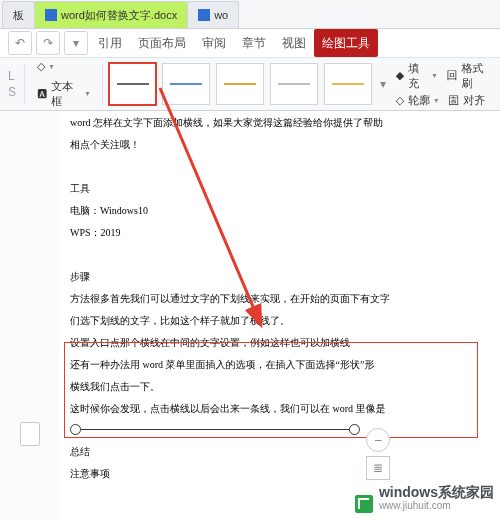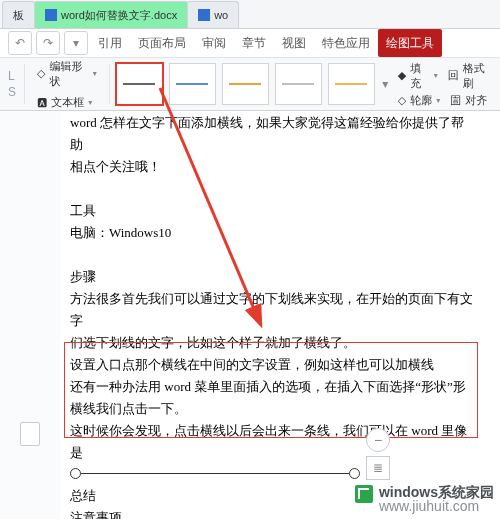--- a/index.html
+++ b/index.html
@@ -1,45 +1,45 @@
 <!DOCTYPE html>
 <html><head>
 <meta charset="utf-8">
 <style>
 html,body{margin:0;padding:0;font-family:"Microsoft YaHei","SimSun",sans-serif;font-size:12px;background:#fff;color:#333;width:500px;height:519px;overflow:hidden;position:relative}
 .tabs{height:28px;background:#f5f6f7;display:flex;align-items:flex-end;padding-left:2px;border-bottom:1px solid #cfd4da}
 .tab{display:flex;align-items:center;gap:4px;padding:4px 10px;background:#e8ebef;border:1px solid #cfd4da;border-bottom:none;margin-right:-1px;border-radius:3px 3px 0 0;height:18px;font-size:11px}
-.tab.act{background:#86efac}
+.tab.act{background:#bef264}
 .tab .fi{width:12px;height:12px;display:inline-block}
 .fi-x{background:linear-gradient(#1f8f3a,#1f8f3a)}
 .fi-w{background:#2f6fd0}
 .menubar{display:flex;align-items:center;height:28px;padding-left:6px;background:#fff;border-bottom:1px solid #e0e4e9;font-size:12px;color:#555}
 .mb-item{padding:0 8px;line-height:28px}
 .mb-act{background:#b91c1c;color:#fff;border-radius:2px}
 .mb-ico{width:22px;height:22px;border:1px solid #cfd4da;border-radius:3px;margin:0 2px;display:flex;align-items:center;justify-content:center;color:#888}
 .toolbar{height:52px;background:#f7f8fa;border-bottom:1px solid #d0d4d9;display:flex;align-items:center;padding:0 4px;gap:2px;position:relative}
 .tool-grp{display:flex;flex-direction:column;gap:2px;padding:2px 4px}
 .tool-btn{display:flex;align-items:center;gap:4px;font-size:11px;padding:2px 4px;border-radius:2px}
 .linebox{width:48px;height:40px;border:1px solid #d0d4d9;background:#fff;display:flex;align-items:center;justify-content:center;margin:0 2px}
 .linebox.hl{outline:2px solid #e33b2e;outline-offset:-1px}
 .linebox .l{width:32px;height:0;border-top:2px solid}
 .sep{width:1px;height:40px;background:#e0e4e9;margin:0 2px}
 .tool-r{margin-left:auto;display:flex;flex-direction:column;gap:2px;padding:2px 4px;font-size:11px}
 .tool-r div{display:flex;align-items:center;gap:4px}
-.doc{position:absolute;left:70px;right:0;top:112px;bottom:0;padding-right:24px;font-family:SimSun,serif;font-size:13px;line-height:22px;color:#000}
+.doc{position:absolute;left:70px;right:0;top:112px;bottom:0;padding-right:24px;font-family:SimSun,serif;font-size:10px;line-height:22px;color:#000}
 .doc p{margin:0}
 .left-rail{position:absolute;left:0;top:112px;width:60px;bottom:0;background:#fafbfc}
 .lr-ico{position:absolute;left:20px;width:18px;height:22px;border:1px solid #c6ccd4;border-radius:2px;background:#fff}
 .arrow{position:absolute;z-index:5;pointer-events:none}
 .redbox{position:absolute;border:1px solid #e33b2e}
 .status-rnd{width:22px;height:22px;border:1px solid #c6ccd4;border-radius:50%;background:#fff;display:flex;align-items:center;justify-content:center;font-size:14px;color:#888;position:absolute}
 .hr-handle{display:flex;align-items:center;gap:0}
 .hr-handle .o{width:9px;height:9px;border:1px solid #333;border-radius:50%;background:#fff}
 .hr-handle .bar{height:0;border-top:1.2px solid #333;flex:1}
-.watermark{position:absolute;right:6px;bottom:6px;display:flex;align-items:flex-start;gap:6px;font-size:14px;color:#4a4f55}
+.watermark{position:absolute;right:6px;bottom:6px;display:flex;align-items:flex-end;gap:6px;font-size:14px;color:#4a4f55}
 .wm-logo{width:18px;height:18px;background:#2aa54a;border-radius:2px;position:relative}
 .wm-logo:after{content:"";position:absolute;left:3px;top:3px;width:9px;height:9px;border:2px solid #fff;border-right:none;border-bottom:none}
 .caret{font-size:8px;color:#888}
 </style>
 </head>
 <body>
 
 <div class="tabs">
   <div class="tab">
       <span>板</span>
@@ -56,32 +56,31 @@
 
 <div class="menubar">
   <div class="mb-ico">↶</div>
   <div class="mb-ico">↷</div>
   <div class="mb-ico">▾</div>
   <span class="mb-item">引用</span>
   <span class="mb-item">页面布局</span>
   <span class="mb-item">审阅</span>
   <span class="mb-item">章节</span>
   <span class="mb-item">视图</span>
-  <span class="mb-item">特色应用</span>
   <span class="mb-item mb-act">绘图工具</span>
 </div>
 
 <div class="toolbar">
   <div class="tool-grp" style="color:#9aa3ad">
     <div>L</div>
     <div>S</div>
   </div>
   <div class="sep"></div>
   <div class="tool-grp">
-    <div class="tool-btn">◇ <span>编辑形状</span> <span class="caret">▾</span></div>
+    <div class="tool-btn">◇  <span class="caret">▾</span></div>
     <div class="tool-btn">🅰 <span>文本框</span> <span class="caret">▾</span></div>
   </div>
   <div class="sep"></div>
   <div class="linebox hl">
       <span class="l" style="border-color:#666"></span>
     </div>
   <div class="linebox">
       <span class="l" style="border-color:#5b8bd6"></span>
     </div>
   <div class="linebox">
@@ -103,20 +102,21 @@
 <div class="left-rail">
   <div class="lr-ico" style="top:310px"></div>
 </div>
 
 <div class="doc">
   <p>word 怎样在文字下面添加横线，如果大家觉得这篇经验给你提供了帮助</p>
   <p>相点个关注哦！</p>
   <p>&nbsp;</p>
   <p>工具</p>
   <p>电脑：Windows10</p>
+  <p>WPS：2019</p>
   <p>&nbsp;</p>
   <p>步骤</p>
   <p>方法很多首先我们可以通过文字的下划线来实现，在开始的页面下有文字</p>
   <p><span>们选下划线的文字，比如这个样子就加了横线了。</span></p>
   <p><span>设置入口点那个横线在中间的文字设置，例如这样也可以加横线</span></p>
   <p>还有一种办法用 word 菜单里面插入的选项，在插入下面选择“形状”形</p>
   <p>横线我们点击一下。</p>
   <p>这时候你会发现，点击横线以后会出来一条线，我们可以在 word 里像是</p>
   <div class="hr-handle" style="width:290px;margin:4px 0 6px 0">
     <span class="o"></span>
@@ -138,15 +138,15 @@
   <line x1="10" y1="10" x2="110" y2="245" stroke="#e33b2e" stroke-width="3" marker-end="url(#ah)"></line>
 </svg>
 
 <div class="status-rnd" style="right:110px;top:428px">−</div>
 <div style="position:absolute;right:110px;top:456px;width:22px;height:22px;border:1px solid #c6ccd4;background:#fff;display:flex;align-items:center;justify-content:center;color:#888">≣</div>
 
 <div class="watermark">
   <span class="wm-logo"></span>
   <div style="display:flex;flex-direction:column;line-height:14px">
     <span style="font-weight:600">windows系统家园</span>
-    <span style="font-size:14px;color:#8a9097">www.jiuhuit.com</span>
+    <span style="font-size:10px;color:#8a9097">www.jiuhuit.com</span>
   </div>
 </div>
 
 </body></html>

